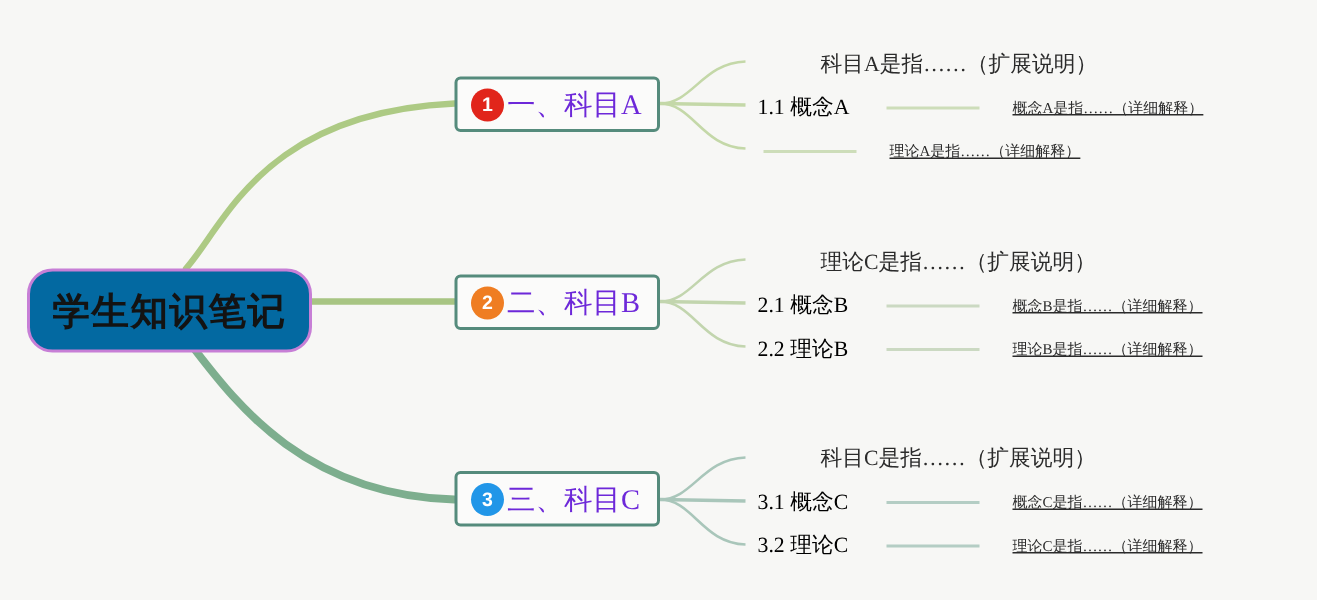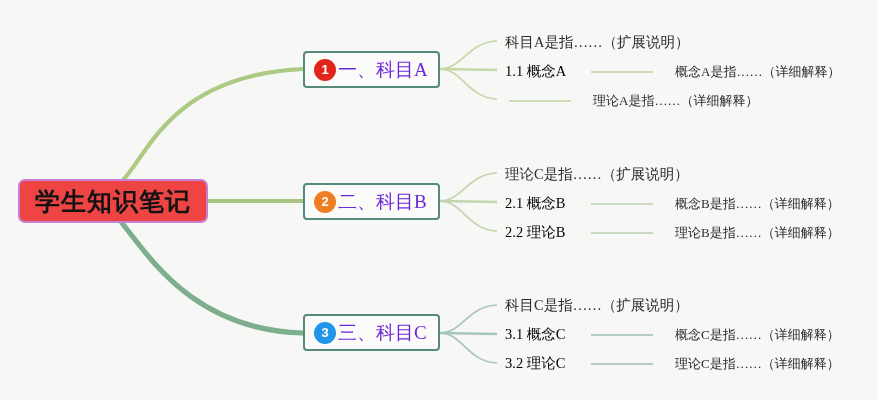--- a/index.html
+++ b/index.html
@@ -27,25 +27,25 @@
     width: 878px;
     height: 400px;
     pointer-events: none;
   }
   
   .root-node {
     position: absolute;
     left: 18px;
     top: 179px;
     width: 190px;
-    height: 44px;
+    height: 56px;
     box-sizing: border-box;
     border: 2px solid #c77fd6;
-    border-radius: 7px;
-    background: #ef4444;
+    border-radius: 17px;
+    background: #0369a1;
     display: flex;
     align-items: center;
     justify-content: center;
     z-index: 5;
   }
   .root-label {
     font-size: 25px;
     font-weight: bold;
     color: #131313;
     letter-spacing: 1px;
@@ -107,40 +107,42 @@
   .leaf-row {
     height: 29px;
     display: flex;
     align-items: center;
     white-space: nowrap;
   }
   .leaf-summary {
     font-size: 14.5px;
     color: #2b2b2b;
     font-family: "Liberation Serif", "DejaVu Serif", serif;
+    margin-left: 42px;
   }
   .leaf-key {
     font-size: 14.5px;
     color: #000000;
     width: 82px;
     font-family: "Liberation Serif", "DejaVu Serif", serif;
   }
   .leaf-rule {
     width: 62px;
     height: 2px;
     flex: 0 0 auto;
     margin: 0 22px 0 4px;
   }
   .leaf-rule.tint-a { background: #cdddb9; }
   .leaf-rule.tint-b { background: #cbd9c2; }
   .leaf-rule.tint-c { background: #b4cdc4; }
   .leaf-detail {
-    font-size: 13px;
+    font-size: 10px;
     color: #2b2b2b;
     font-family: "Liberation Serif", "DejaVu Serif", serif;
+    text-decoration: underline;
   }
 </style>
 </head>
 <body>
 
 <div id="canvas">
 
   <svg id="wires" viewBox="0 0 878 400" width="878" height="400">
 
     <path d="M 124 179 C 150 150, 175 75, 303 69" fill="none" stroke="#adca84" stroke-width="4.2" stroke-linecap="round"></path>

